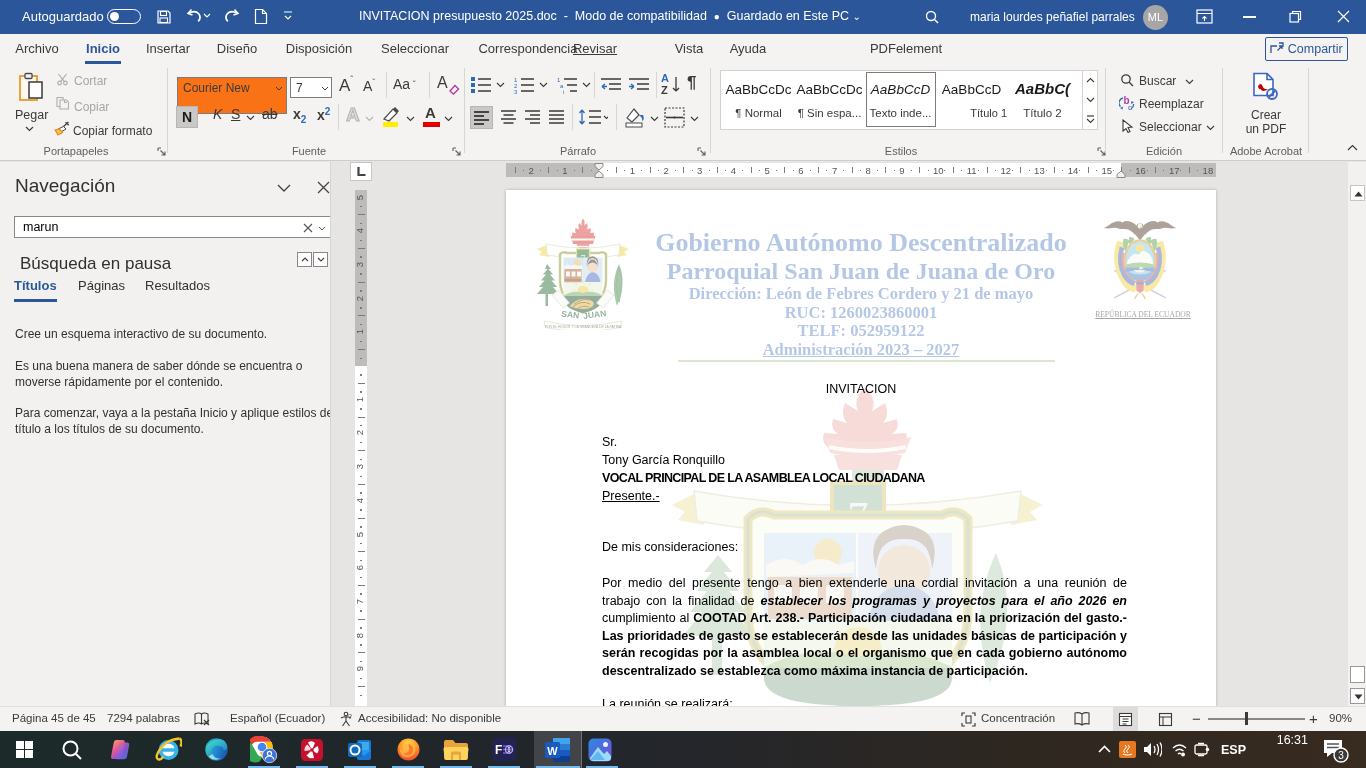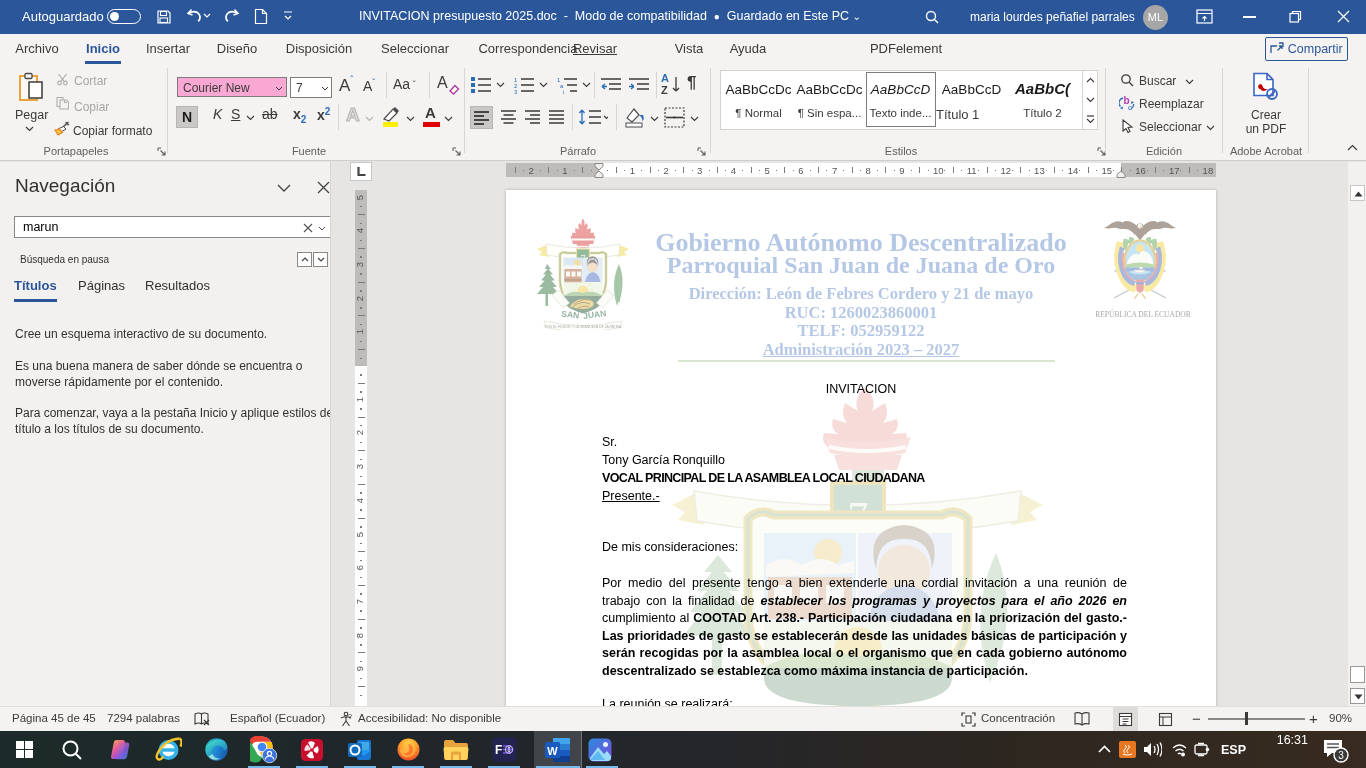--- a/index.html
+++ b/index.html
@@ -260,21 +260,21 @@
       <path d="M5 8 L10.5 5.5 L13 8 L8 11 Z" fill="#fff" stroke="#4a4a4a" stroke-width="1"></path>
       <path d="M2 9 L6.5 8 L9.5 11.5 L5 14 Z" fill="#f5c242" stroke="#e8892b" stroke-width="1.2"></path>
     </svg>
     <div class="abs rtext" style="left:73px; top:60px;">Copiar formato</div>
     <div class="glabel" style="left:20px; width:112px;">Portapapeles</div>
     <svg class="dlauncher" style="left:157px;" width="10" height="10" viewBox="0 0 10 10">
         <path d="M1 1 h3 M1 1 v3 M3.5 3.5 L8 8 M8 4.5 V8 H4.5" fill="none" stroke="#5f5d5b" stroke-width="1.1"></path>
       </svg>
     <div class="gsep" style="left:167px;"></div>
 
-    <div class="abs" style="left:177px; top:13px; width:110px; height:20px; background:#f9a8d4; border:1px solid #7e7c7a;">
+    <div class="abs" style="left:177px; top:13px; width:110px; height:37px; background:#f97316; border:1px solid #7e7c7a;">
       <div class="abs rtext" style="left:5px; top:3px;">Courier New</div>
       <svg class="abs" style="left:97px; top:8px;" width="8" height="5" viewBox="0 0 8 5">
           <path d="M1 1 l3 3 l3-3" fill="none" stroke="#3b3a39" stroke-width="1"></path>
         </svg>
     </div>
     <div class="abs" style="left:290px; top:13px; width:42px; height:21px; background:#fff; border:1px solid #7e7c7a;">
       <div class="abs rtext" style="left:5px; top:3px;">7</div>
       <svg class="abs" style="left:30px; top:8px;" width="8" height="5" viewBox="0 0 8 5">
           <path d="M1 1 l3 3 l3-3" fill="none" stroke="#3b3a39" stroke-width="1"></path>
         </svg>
@@ -410,21 +410,21 @@
 
     <div class="abs" style="left:720px; top:6px; width:378px; height:60px; background:#fff; border:1px solid #d4d2d0;"></div>
     <div class="abs" style="left:866px; top:8px; width:70px; height:55px; border:1.5px solid #7e7c7a;"></div>
     <div class="abs" style="left:723px; top:18px; width:71px; text-align:center; font-size:13.5px; color:#1a1a1a;">AaBbCcDc</div>
     <div class="abs" style="left:723px; top:43px; width:71px; text-align:center; font-size:11.5px; color:#3b3a39;">¶ Normal</div>
     <div class="abs" style="left:794px; top:18px; width:71px; text-align:center; font-size:13.5px; color:#1a1a1a;">AaBbCcDc</div>
     <div class="abs" style="left:794px; top:43px; width:71px; text-align:center; font-size:11.5px; color:#3b3a39;">¶ Sin espa...</div>
     <div class="abs" style="left:865px; top:18px; width:71px; text-align:center; font-size:13.5px; font-style:italic; color:#1a1a1a;">AaBbCcD</div>
     <div class="abs" style="left:865px; top:43px; width:71px; text-align:center; font-size:11.5px; color:#3b3a39;">Texto inde...</div>
     <div class="abs" style="left:936px; top:18px; width:71px; text-align:center; font-size:13.5px; color:#1a1a1a;">AaBbCcD</div>
-    <div class="abs" style="left:936px; top:43px; width:71px; text-align:left; font-size:13px; color:#3b3a39;">Título 1</div>
+    <div class="abs" style="left:936px; top:43px; width:71px; text-align:right; font-size:11px; color:#3b3a39;">Título 1</div>
     <div class="abs" style="left:1007px; top:16px; width:71px; text-align:center; font-size:15px; font-weight:bold; font-style:italic; color:#1a1a1a;">AaBbC(</div>
     <div class="abs" style="left:1007px; top:43px; width:71px; text-align:center; font-size:11.5px; color:#3b3a39;">Título 2</div>
     <div class="abs" style="left:1082px; top:7px; width:15px; height:58px; border-left:1px solid #d4d2d0;">
       <svg style="position:absolute; left:3px; top:6px;" width="9" height="6" viewBox="0 0 9 6">
           <path d="M1 5 l3.5 -3.5 L8 5" fill="none" stroke="#3b3a39" stroke-width="1.1"></path>
         </svg>
       <svg style="position:absolute; left:3px; top:26px;" width="9" height="6" viewBox="0 0 9 6">
           <path d="M1 1 l3.5 3.5 L8 1" fill="none" stroke="#3b3a39" stroke-width="1.1"></path>
         </svg>
       <svg style="position:absolute; left:3px; top:44px;" width="9" height="9" viewBox="0 0 9 9">
@@ -487,21 +487,21 @@
       </svg>
     <div class="abs" style="left:14px; top:54px; width:317px; height:22px; background:#fff; border:1px solid #8a8886;">
       <div class="abs" style="left:8px; top:3px; font-size:12.5px; color:#000;">marun</div>
       <svg class="abs" style="left:288px; top:6px;" width="10" height="10" viewBox="0 0 10 10">
           <path d="M1 1 L9 9 M9 1 L1 9" stroke="#555" stroke-width="1.1"></path>
         </svg>
       <svg class="abs" style="left:303px; top:9px;" width="8" height="5" viewBox="0 0 8 5">
           <path d="M1 1 l3 3 l3 -3" fill="none" stroke="#555" stroke-width="1"></path>
         </svg>
     </div>
-    <div class="abs" style="left:20px; top:92px; font-size:10px; color:#323130;">Búsqueda en pausa</div>
+    <div class="abs" style="left:20px; top:92px; font-size:17px; color:#323130;">Búsqueda en pausa</div>
     <div class="abs" style="left:297px; top:90px; width:15px; height:15px; background:#fff; border:1px solid #8a8886;">
         <svg style="position:absolute;left:3px;top:4px;" width="8" height="5" viewBox="0 0 8 5">
           <path d="M1 4 l3 -3 l3 3" fill="none" stroke="#444" stroke-width="1.2"></path>
         </svg>
       </div>
     <div class="abs" style="left:313px; top:90px; width:15px; height:15px; background:#fff; border:1px solid #8a8886;">
         <svg style="position:absolute;left:3px;top:4px;" width="8" height="5" viewBox="0 0 8 5">
           <path d="M1 1 l3 3 l3 -3" fill="none" stroke="#444" stroke-width="1.2"></path>
         </svg>
       </div>
@@ -720,23 +720,23 @@
         <path d="M108 283 h188 v10 q0 28 -94 28 q-94 0 -94 -28 z" fill="#a9bfab"></path>
       </svg>
 
       <div class="abs" style="left:0; top:0; width:710px; opacity:0.52;">
         <svg class="abs" style="left:27px; top:28px;" width="100" height="112" viewBox="0 0 100 112">
             <use href="#sanjuan"></use>
           </svg>
         <svg class="abs" style="left:597px; top:27px;" width="74" height="92" viewBox="0 0 80 100">
             <use href="#ecuador"></use>
           </svg>
-        <div class="abs" style="left:577px; top:120px; width:120px; text-align:center; font-family:'Liberation Serif',serif; font-size:7.5px; color:#555; white-space:nowrap;">REPÚBLICA DEL ECUADOR</div>
+        <div class="abs" style="left:577px; top:120px; width:120px; text-align:center; font-family:'Liberation Serif',serif; font-size:7.5px; color:#555; white-space:nowrap;text-decoration:underline;">REPÚBLICA DEL ECUADOR</div>
         <div class="abs hdrblue" style="left:0px; top:38px; width:710px; text-align:center; font-size:26px;">Gobierno Autónomo Descentralizado</div>
-        <div class="abs hdrblue" style="left:0px; top:62px; width:710px; text-align:center; font-size:24px;">Parroquial San Juan de Juana de Oro</div>
+        <div class="abs hdrblue" style="left:0px; top:68px; width:710px; text-align:center; font-size:24px;">Parroquial San Juan de Juana de Oro</div>
         <div class="abs hdrblue" style="left:0px; top:94px; width:710px; text-align:center; font-size:16.5px;">Dirección: León de Febres Cordero y 21 de mayo</div>
         <div class="abs hdrblue" style="left:0px; top:113px; width:710px; text-align:center; font-size:16.5px;">RUC: 1260023860001</div>
         <div class="abs hdrblue" style="left:0px; top:131px; width:710px; text-align:center; font-size:16.5px;">TELF: 052959122</div>
         <div class="abs hdrblue" style="left:0px; top:150px; width:710px; text-align:center; font-size:16.5px; text-decoration:underline;">Administración 2023 – 2027</div>
         <div class="abs" style="left:172px; top:170px; width:377px; height:1.5px; background:#b9cfa0;"></div>
       </div>
 
       <div class="abs doctx" style="left:0; top:192px; width:710px; text-align:center;">INVITACION</div>
       <div class="abs doctx" style="left:96px; top:245px;">Sr.</div>
       <div class="abs doctx" style="left:96px; top:263px;">Tony García Ronquillo</div>

